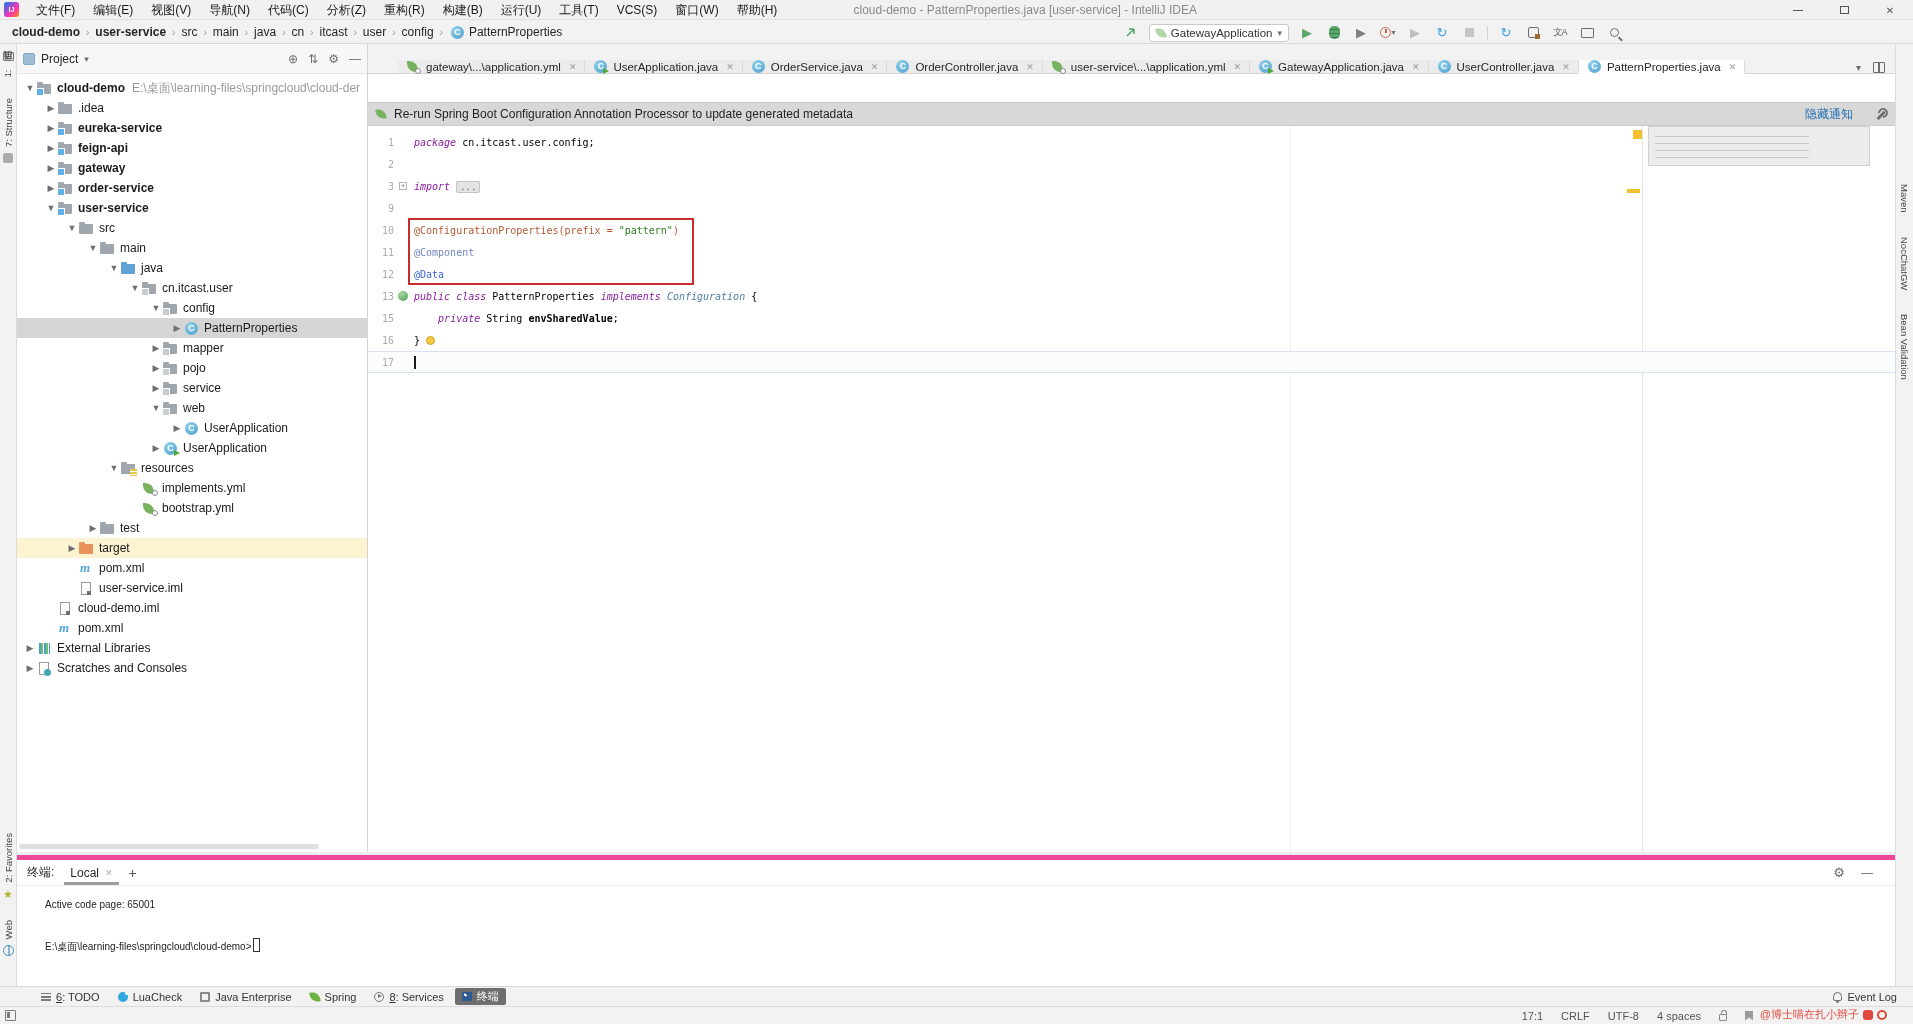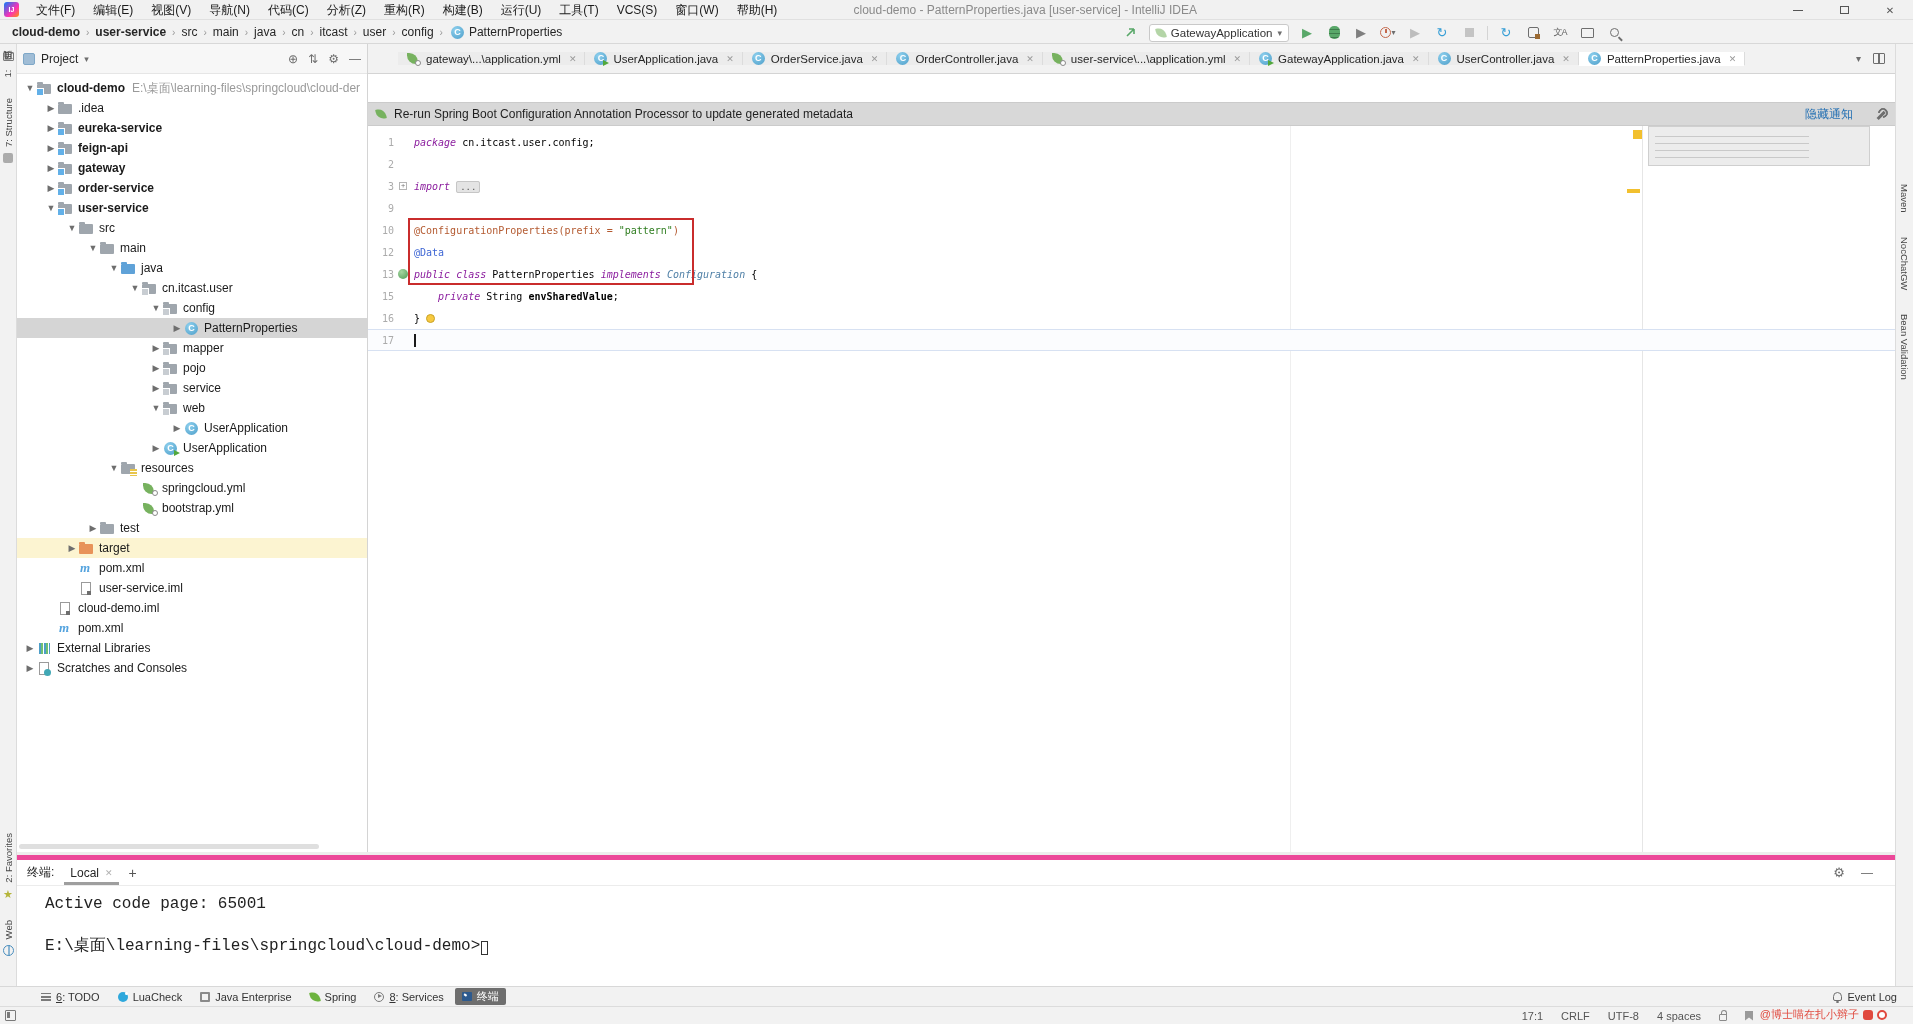--- a/index.html
+++ b/index.html
@@ -82,21 +82,21 @@
   .mletter { position:absolute; left:1px; top:-2px; font-family:"Liberation Serif",serif; font-weight:bold; font-style:italic; font-size:13px; color:#54A3DE; }
   .imldoc { position:absolute; left:2px; top:0; width:10px; height:13px; border:1px solid #9a9a9a; background:#fff; }
   .imldoc::after { content:""; position:absolute; right:-1px; bottom:-1px; width:4px; height:4px; background:#6e6e6e; }
   .extbars { position:absolute; left:2px; top:1px; width:11px; height:11px; background:repeating-linear-gradient(90deg,#4D9EC9 0 2px,#6FBF73 2px 4px,#fff 4px 5px); }
   .scratchdoc { position:absolute; left:2px; top:0; width:10px; height:13px; border:1px solid #9a9a9a; background:#fff; }
   .scratchdoc::after { content:""; position:absolute; right:-3px; bottom:-2px; width:7px; height:7px; border-radius:50%; background:#41A8B5; }
   #proj-hscroll { position:absolute; left:2px; bottom:3px; width:300px; height:5px; background:#DFDFDF; border-radius:3px; }
 
   
   #editor-col { position:absolute; left:368px; top:44px; width:1527px; height:808px; background:#fff; }
-  #tabs { height:30px; background:#F2F2F2; border-bottom:1px solid #D4D4D4; display:flex; align-items:center; padding-left:30px; position:relative; }
+  #tabs { height:30px; background:#F2F2F2; border-bottom:1px solid #D4D4D4; display:flex; align-items:flex-end; padding-left:30px; position:relative; }
   .tab { display:flex; align-items:center; gap:6px; padding:0 8px; border-right:1px solid #DCDCDC; font-size:11.5px; color:#262626; background:#ECECEC; }
   .tab.active { background:#FFFFFF; border-bottom:1px solid #fff; margin-bottom:-1px; }
   .tab .close { color:#9a9a9a; font-size:9px; margin-left:2px; }
   .tab .mini { position:relative; width:14px; height:13px; flex:none; }
   #tabs-right { margin-left:auto; display:flex; align-items:center; gap:12px; padding-right:10px; color:#6e6e6e; }
   .splitbtn { width:12px; height:11px; border:1.5px solid #6e6e6e; border-radius:1px; position:relative; }
   .splitbtn::after { content:""; position:absolute; left:4px; top:0; bottom:0; width:1.5px; background:#6e6e6e; }
 
   #notification { position:absolute; left:0; top:58px; right:0; height:24px; background:#D8D8D8; border-top:1px solid #CBCBCB; border-bottom:1px solid #CBCBCB; display:flex; align-items:center; padding:0 8px; gap:8px; font-size:12px; color:#1f1f1f; }
   #notif-action { margin-left:auto; color:#2470B3; margin-right:14px; }
@@ -136,21 +136,21 @@
   
   #terminal { position:absolute; left:17px; top:855px; width:1878px; height:131px; background:#fff; border-top:5px solid #ec4899; }
   #term-header { height:26px; display:flex; align-items:center; padding:0 10px; gap:14px; border-bottom:1px solid #ECECEC; }
   #term-label { font-size:12px; color:#262626; }
   #term-tab { position:relative; display:flex; align-items:center; gap:6px; font-size:12px; color:#262626; padding:0 2px; height:26px; }
   #term-tab .bar { position:absolute; left:-4px; right:-4px; bottom:1px; height:3px; background:#9E9E9E; }
   #term-tab .close { color:#b0b0b0; font-size:9px; }
   #term-plus { color:#555; font-size:14px; }
   #term-icons { margin-left:auto; display:flex; gap:16px; align-items:center; color:#6e6e6e; padding-right:12px; }
   .gear-glyph { font-size:13px; color:#6e6e6e; }
-  #term-body { padding:8px 0 0 28px; font-family:Liberation Mono, monospace; font-size:16px; color:#222; line-height:21px; }
+  #term-body { padding:8px 0 0 28px; font-family:Liberation Sans, sans-serif; font-size:10px; color:#222; line-height:21px; }
   .cursor-block { display:inline-block; width:7px; height:14px; border:1.5px solid #333; vertical-align:text-bottom; margin-left:1px; }
 
   
   #bottombar { position:absolute; left:0; top:986px; width:1913px; height:20px; background:#F2F2F2; border-top:1px solid #D8D8D8; display:flex; align-items:center; padding-left:34px; gap:4px; }
   .bb-item { display:flex; align-items:center; gap:5px; font-size:11px; color:#333; padding:1px 7px; border-radius:2px; height:17px; }
   .bb-item.active { background:#6E6E6E; color:#fff; }
   .bb-item u { text-decoration:underline; }
   .ic-todo { width:10px; height:8px; background:repeating-linear-gradient(#7a7a7a 0 1.5px,transparent 1.5px 3.2px); }
   .ic-lua { width:10px; height:10px; border-radius:50%; background:#2FA8DC; position:relative; }
   .ic-lua::after { content:""; position:absolute; right:0; top:0; width:3px; height:3px; border-radius:50%; background:#fff; }
@@ -444,21 +444,21 @@
           <span class="fold-shape"></span>
         </span>
         <span class="label">resources</span>
       </div>
       <div class="trow" style="padding-left: 111px;">
         <span class="arrow"></span>
         <span class="ticon yml">
           <span class="ymlleaf"></span>
           <span class="ymlgear"></span>
         </span>
-        <span class="label">springcloud.yml</span>
+        <span class="label">implements.yml</span>
       </div>
       <div class="trow" style="padding-left: 111px;">
         <span class="arrow"></span>
         <span class="ticon yml">
           <span class="ymlleaf"></span>
           <span class="ymlgear"></span>
         </span>
         <span class="label">bootstrap.yml</span>
       </div>
       <div class="trow" style="padding-left: 69px;">
@@ -619,20 +619,25 @@
         </div>
         <div class="crow">
           <span class="lnum">9</span>
           <span class="gut"></span>
           <span class="src"></span>
         </div>
         <div class="crow">
           <span class="lnum">10</span>
           <span class="gut"></span>
           <span class="src"><span class="tk-annA">@ConfigurationProperties(prefix = </span><span class="tk-str">"pattern"</span><span class="tk-annA">)</span></span>
+        </div>
+        <div class="crow">
+          <span class="lnum">11</span>
+          <span class="gut"></span>
+          <span class="src"><span class="tk-annB">@Component</span></span>
         </div>
         <div class="crow">
           <span class="lnum">12</span>
           <span class="gut"></span>
           <span class="src"><span class="tk-annC">@Data</span></span>
         </div>
         <div class="crow">
           <span class="lnum">13</span>
           <span class="gut">
             <span class="beanicon"></span>

